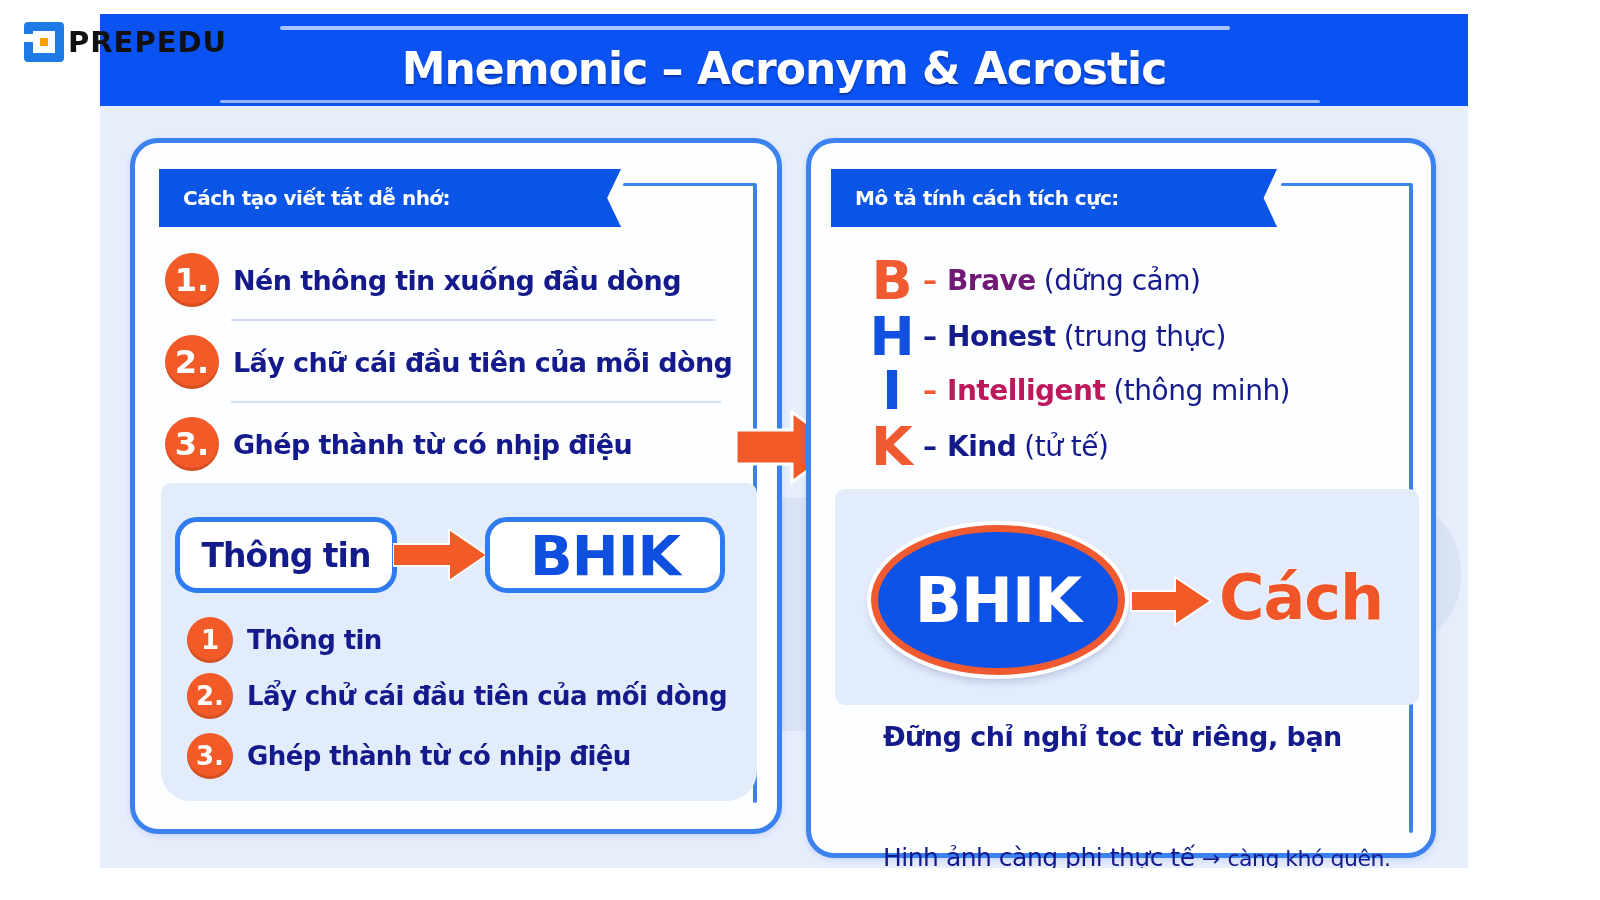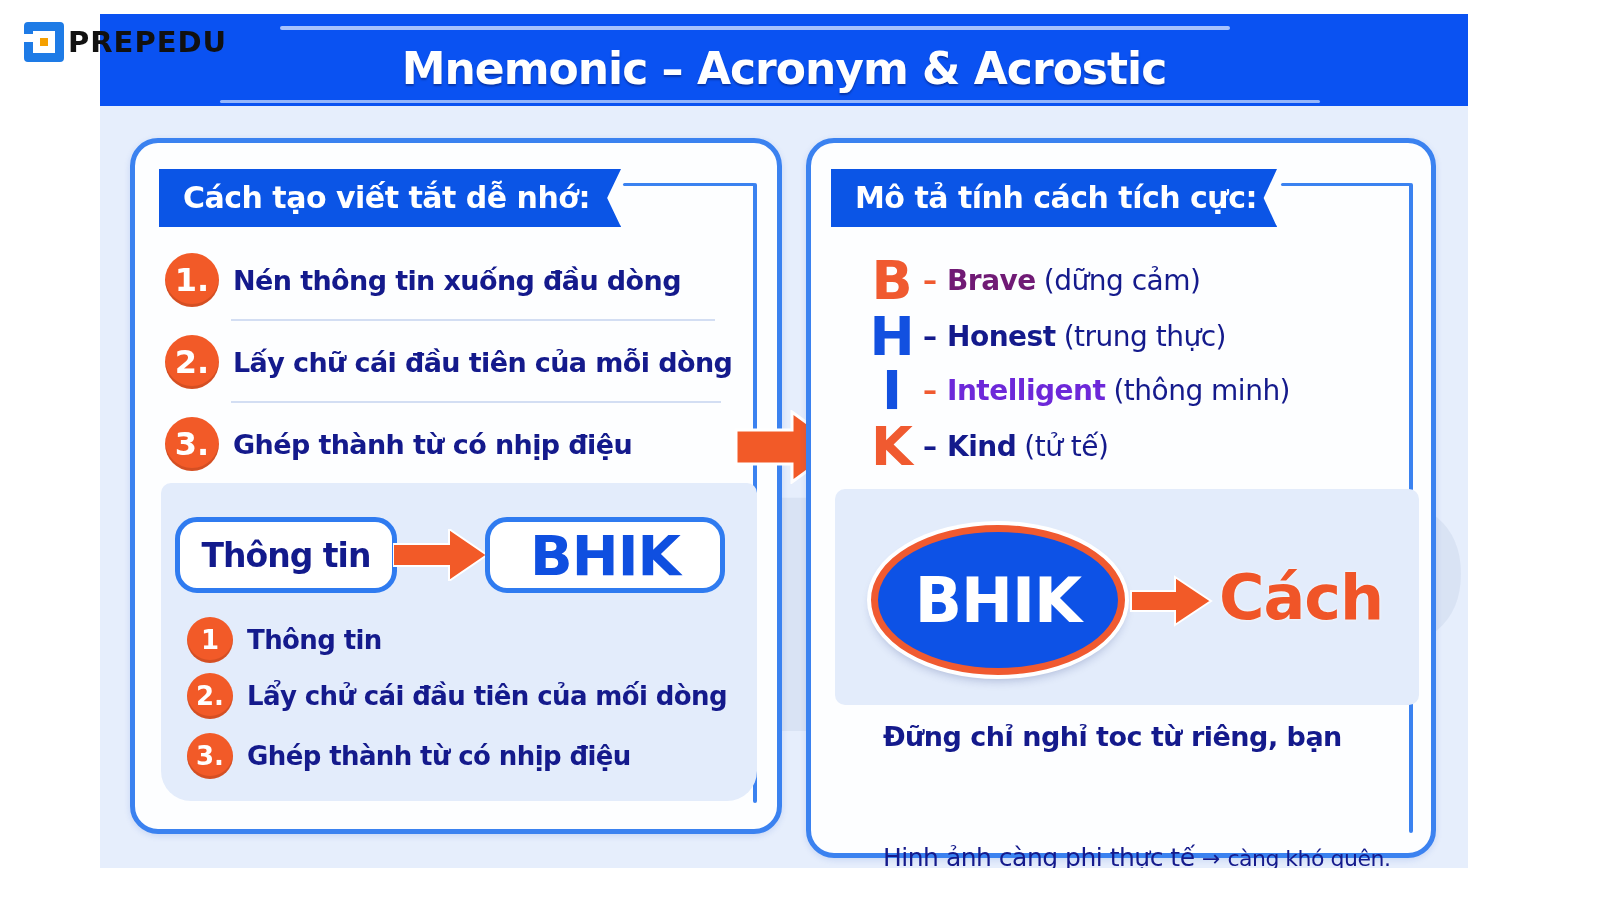--- a/index.html
+++ b/index.html
@@ -20,21 +20,21 @@
   .banner-line-bot { position: absolute; left: 120px; top: 86px; width: 1100px; height: 3px; background: #cfe0ff; border-radius: 2px; opacity: .7; }
   .banner-title { position: absolute; left: 0; top: 0; width: 100%; height: 110px; line-height: 110px; text-align: center; color: #fff; font-weight: bold; font-size: 44px; font-family: "DejaVu Sans", sans-serif; letter-spacing: -1px; text-shadow: 0 2px 2px rgba(0,0,40,.35); }
 
   .watermark { position: absolute; color: rgba(150,165,200,.15); font-weight: bold; font-family: "DejaVu Sans", sans-serif; font-size: 320px; left: 380px; top: 420px; letter-spacing: 20px; }
 
   .panel { position: absolute; background: #fdfeff; border: 5px solid #3b82f0; border-radius: 28px; box-shadow: 0 2px 6px rgba(30,80,200,.15); }
   .panel-left { left: 30px; top: 124px; width: 652px; height: 696px; }
   .panel-right { left: 706px; top: 124px; width: 630px; height: 720px; }
   .inner-rail { position: absolute; width: 4px; background: #3b82f0; border-radius: 2px; }
 
-  .ribbon { position: absolute; height: 58px; background: #0b55e6; color: #fff; font-weight: bold; font-size: 30px; line-height: 58px; padding-left: 24px; font-family: "DejaVu Sans", sans-serif; letter-spacing: -0.5px;
+  .ribbon { position: absolute; height: 58px; background: #0b55e6; color: #fff; font-weight: bold; font-size: 20px; line-height: 58px; padding-left: 24px; font-family: "DejaVu Sans", sans-serif; letter-spacing: -0.5px;
             clip-path: polygon(0 0, 100% 0, 97% 50%, 100% 100%, 0 100%); box-shadow: 0 4px 0 #2a6ef0; }
   .ribbon-line { position: absolute; height: 3px; background: #3b82f0; border-radius: 2px; }
 
   .step { position: absolute; display: flex; align-items: center; }
   .badge { width: 54px; height: 54px; border-radius: 50%; background: #f25a28; color: #fff; font-weight: bold; font-size: 32px; display: flex; align-items: center; justify-content: center; box-shadow: inset 0 -3px 0 rgba(0,0,0,.12); }
   .badge.sm { width: 46px; height: 46px; font-size: 26px; }
   .step-text { color: #141a8c; font-weight: bold; font-size: 27px; margin-left: 14px; letter-spacing: -0.6px; white-space: nowrap; }
   .step-text.sm { font-size: 26px; margin-left: 14px; }
   .divider { position: absolute; height: 2px; background: #d3def3; }
 
@@ -146,21 +146,21 @@
     </div>
     <div class="acr-row" style="top:162px;">
       <span class="acr-letter" style="color:#1250e0">H</span>
       <span class="acr-dash" style="color:#141a8c">–</span>
       <span class="acr-word" style="color:#141a8c">Honest</span>
       <span class="acr-trans">(trung thực)</span>
     </div>
     <div class="acr-row" style="top:216px;">
       <span class="acr-letter" style="color:#1250e0">I</span>
       <span class="acr-dash" style="color:#f05a30">–</span>
-      <span class="acr-word" style="color:#6d28d9">Intelligent</span>
+      <span class="acr-word" style="color:#be185d">Intelligent</span>
       <span class="acr-trans">(thông minh)</span>
     </div>
     <div class="acr-row" style="top:272px;">
       <span class="acr-letter" style="color:#f05a30">K</span>
       <span class="acr-dash" style="color:#141a8c">–</span>
       <span class="acr-word" style="color:#141a8c">Kind</span>
       <span class="acr-trans">(tử tế)</span>
     </div>
 
     <div class="right-area"></div>

